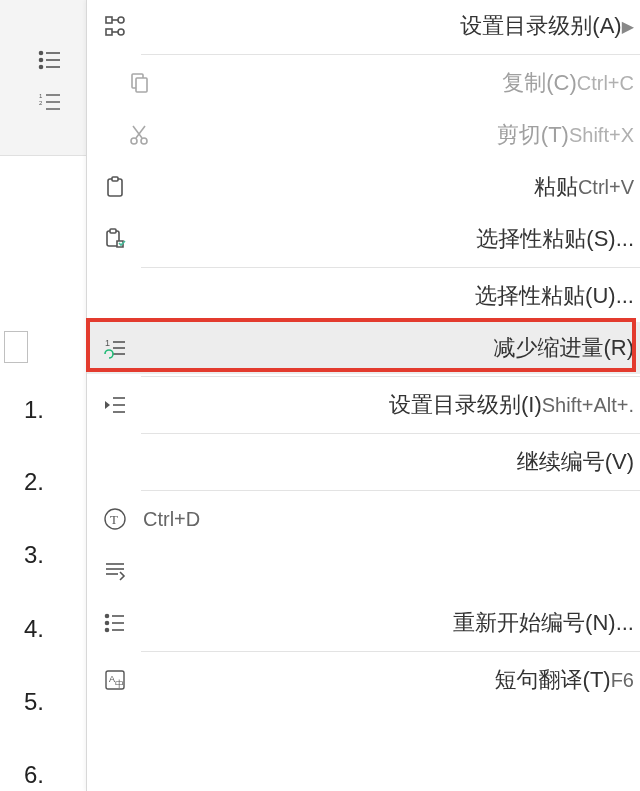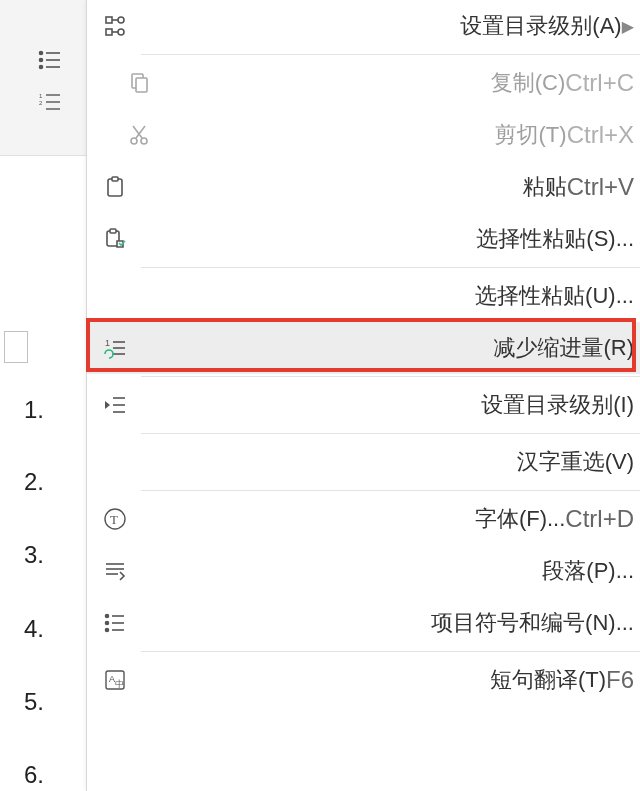--- a/index.html
+++ b/index.html
@@ -77,21 +77,21 @@
     display: flex;
     align-items: center;
     justify-content: center;
     margin-right: 14px;
     flex-shrink: 0;
   }
   .menu-item .icon svg { width: 24px; height: 24px; }
   .menu-item .label { flex: 1 1 auto; }
   .menu-item .shortcut {
     color: #666;
-    font-size: 24px;
+    font-size: 20px;
   }
   .menu-item.disabled .shortcut { color: #b0b0b0; }
   .separator {
     height: 1px;
     background: #e3e3e3;
     margin: 2px 0 2px 54px;
     margin-right: 0;
   }
   .highlight-box {
     position: absolute;
@@ -177,21 +177,21 @@
       <svg viewBox="0 0 24 24">
           <g fill="none" stroke="#a8a8a8" stroke-width="1.6">
             <circle cx="7" cy="18" r="3"></circle>
             <circle cx="17" cy="18" r="3"></circle>
             <line x1="9" y1="15" x2="18" y2="3"></line>
             <line x1="15" y1="15" x2="6" y2="3"></line>
           </g>
         </svg>
     </span>
     <span class="label">剪切(T)</span>
-    <span class="shortcut">Ctrl+X</span>
+    <span class="shortcut">Shift+X</span>
   </div>
 
   <div class="menu-item">
     <span class="icon">
       <svg viewBox="0 0 24 24">
           <g fill="none" stroke="#555" stroke-width="1.6">
             <rect x="5" y="4" width="14" height="17" rx="2"></rect>
             <rect x="9" y="2" width="6" height="4" rx="1" fill="#fff"></rect>
           </g>
         </svg>
@@ -245,70 +245,69 @@
       <svg viewBox="0 0 24 24">
           <g fill="none" stroke="#555" stroke-width="1.6">
             <line x1="10" y1="5" x2="22" y2="5"></line>
             <line x1="10" y1="12" x2="22" y2="12"></line>
             <line x1="10" y1="19" x2="22" y2="19"></line>
             <path d="M2 8 L7 12 L2 16" fill="#555" stroke="none"></path>
           </g>
         </svg>
     </span>
     <span class="label">设置目录级别(I)</span>
+    <span class="shortcut">Shift+Alt+.</span>
   </div>
 
   <div class="separator"></div>
 
   <div class="menu-item">
     <span class="icon"></span>
-    <span class="label">汉字重选(V)</span>
+    <span class="label">继续编号(V)</span>
   </div>
 
   <div class="separator"></div>
 
   <div class="menu-item">
     <span class="icon">
       <svg viewBox="0 0 24 24">
           <circle cx="12" cy="12" r="10" fill="none" stroke="#555" stroke-width="1.4"></circle>
           <text x="7" y="17" font-size="13" fill="#555" font-family="serif">T</text>
         </svg>
     </span>
-    <span class="label">字体(F)...</span>
     <span class="shortcut">Ctrl+D</span>
   </div>
 
   <div class="menu-item">
     <span class="icon">
       <svg viewBox="0 0 24 24">
           <g fill="none" stroke="#555" stroke-width="1.6">
             <line x1="3" y1="5" x2="21" y2="5"></line>
             <line x1="3" y1="10" x2="21" y2="10"></line>
             <line x1="3" y1="15" x2="15" y2="15"></line>
             <path d="M17 13 L21 17 L17 21"></path>
           </g>
         </svg>
     </span>
-    <span class="label">段落(P)...</span>
   </div>
 
   <div class="menu-item">
     <span class="icon">
       <svg viewBox="0 0 24 24">
           <g fill="none" stroke="#555" stroke-width="1.6">
             <circle cx="4" cy="5" r="1.5" fill="#555"></circle>
             <line x1="9" y1="5" x2="21" y2="5"></line>
             <circle cx="4" cy="12" r="1.5" fill="#555"></circle>
             <line x1="9" y1="12" x2="21" y2="12"></line>
             <circle cx="4" cy="19" r="1.5" fill="#555"></circle>
             <line x1="9" y1="19" x2="21" y2="19"></line>
           </g>
         </svg>
     </span>
-    <span class="label">项目符号和编号(N)...</span>
+    <span class="label">重新开始编号(N)...</span>
   </div>
 
   <div class="separator"></div>
 
   <div class="menu-item">
     <span class="icon">
       <svg viewBox="0 0 24 24">
           <g fill="none" stroke="#555" stroke-width="1.4">
             <rect x="3" y="3" width="18" height="18" rx="2"></rect>
             <text x="6" y="14" font-size="9" fill="#555" stroke="none">A</text>

